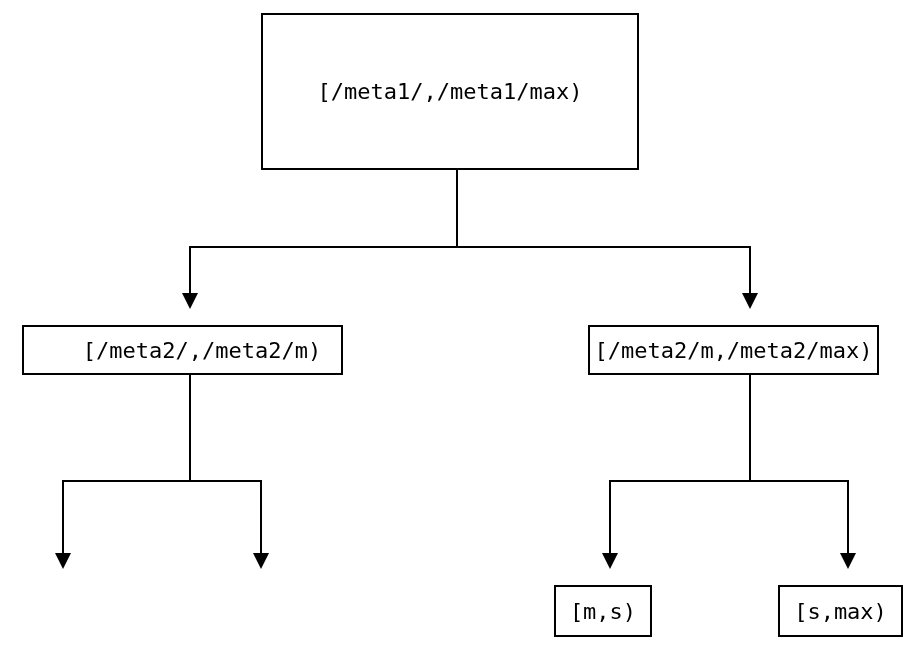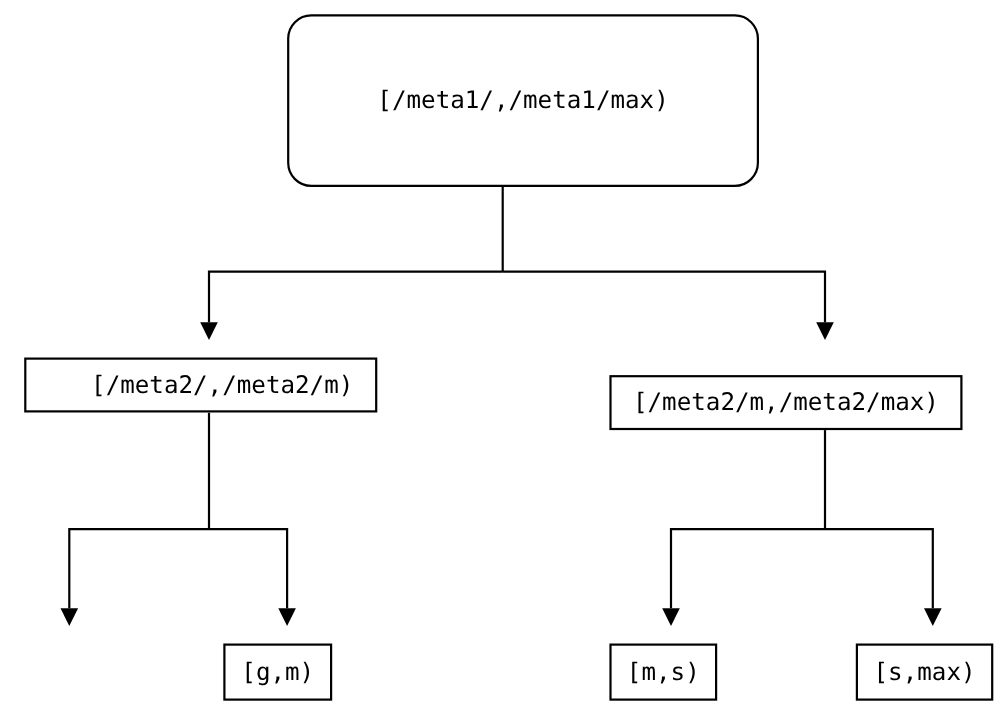--- a/index.html
+++ b/index.html
@@ -41,23 +41,23 @@
     box-sizing: border-box;
     border: 2px solid var(--line);
     background: var(--bg);
     color: var(--text);
     display: flex;
     align-items: center;
     justify-content: center;
     font-size: 22px;
     white-space: pre;
   }
-  .node-root       { left: 261px; top: 13px;  width: 429px; height: 157px; border-radius: 22px; }
+  .node-root       { left: 261px; top: 13px;  width: 378px; height: 157px; }
   .node-left-child { left: 22px;  top: 325px; width: 321px; height: 50px; padding-left: 39px; }
-  .node-right-child{ left: 554px; top: 325px; width: 321px; height: 50px; margin-top: 16px; }
+  .node-right-child{ left: 588px; top: 325px; width: 291px; height: 50px; }
   .node-leaf-ag    { left: 8px;   top: 585px; width: 98px;  height: 52px; }
   .node-leaf-gm    { left: 203px; top: 585px; width: 99px;  height: 52px; }
   .node-leaf-ms    { left: 554px; top: 585px; width: 98px;  height: 52px; }
   .node-leaf-smax  { left: 778px; top: 585px; width: 125px; height: 52px; }
 </style>
 </head>
 <body>
 
 <div class="canvas">
 
@@ -88,19 +88,18 @@
     <polygon points="840,553 856,553 848,569"></polygon>
   </svg>
 
   <div class="node node-root">[/meta1/,/meta1/max)</div>
 
   <div class="node node-left-child">[/meta2/,/meta2/m)</div>
 
   <div class="node node-right-child">[/meta2/m,/meta2/max)</div>
 
 
-  <div class="node node-leaf-gm">[g,m)</div>
 
   <div class="node node-leaf-ms">[m,s)</div>
 
   <div class="node node-leaf-smax">[s,max)</div>
 
 </div>
 
 </body></html>

